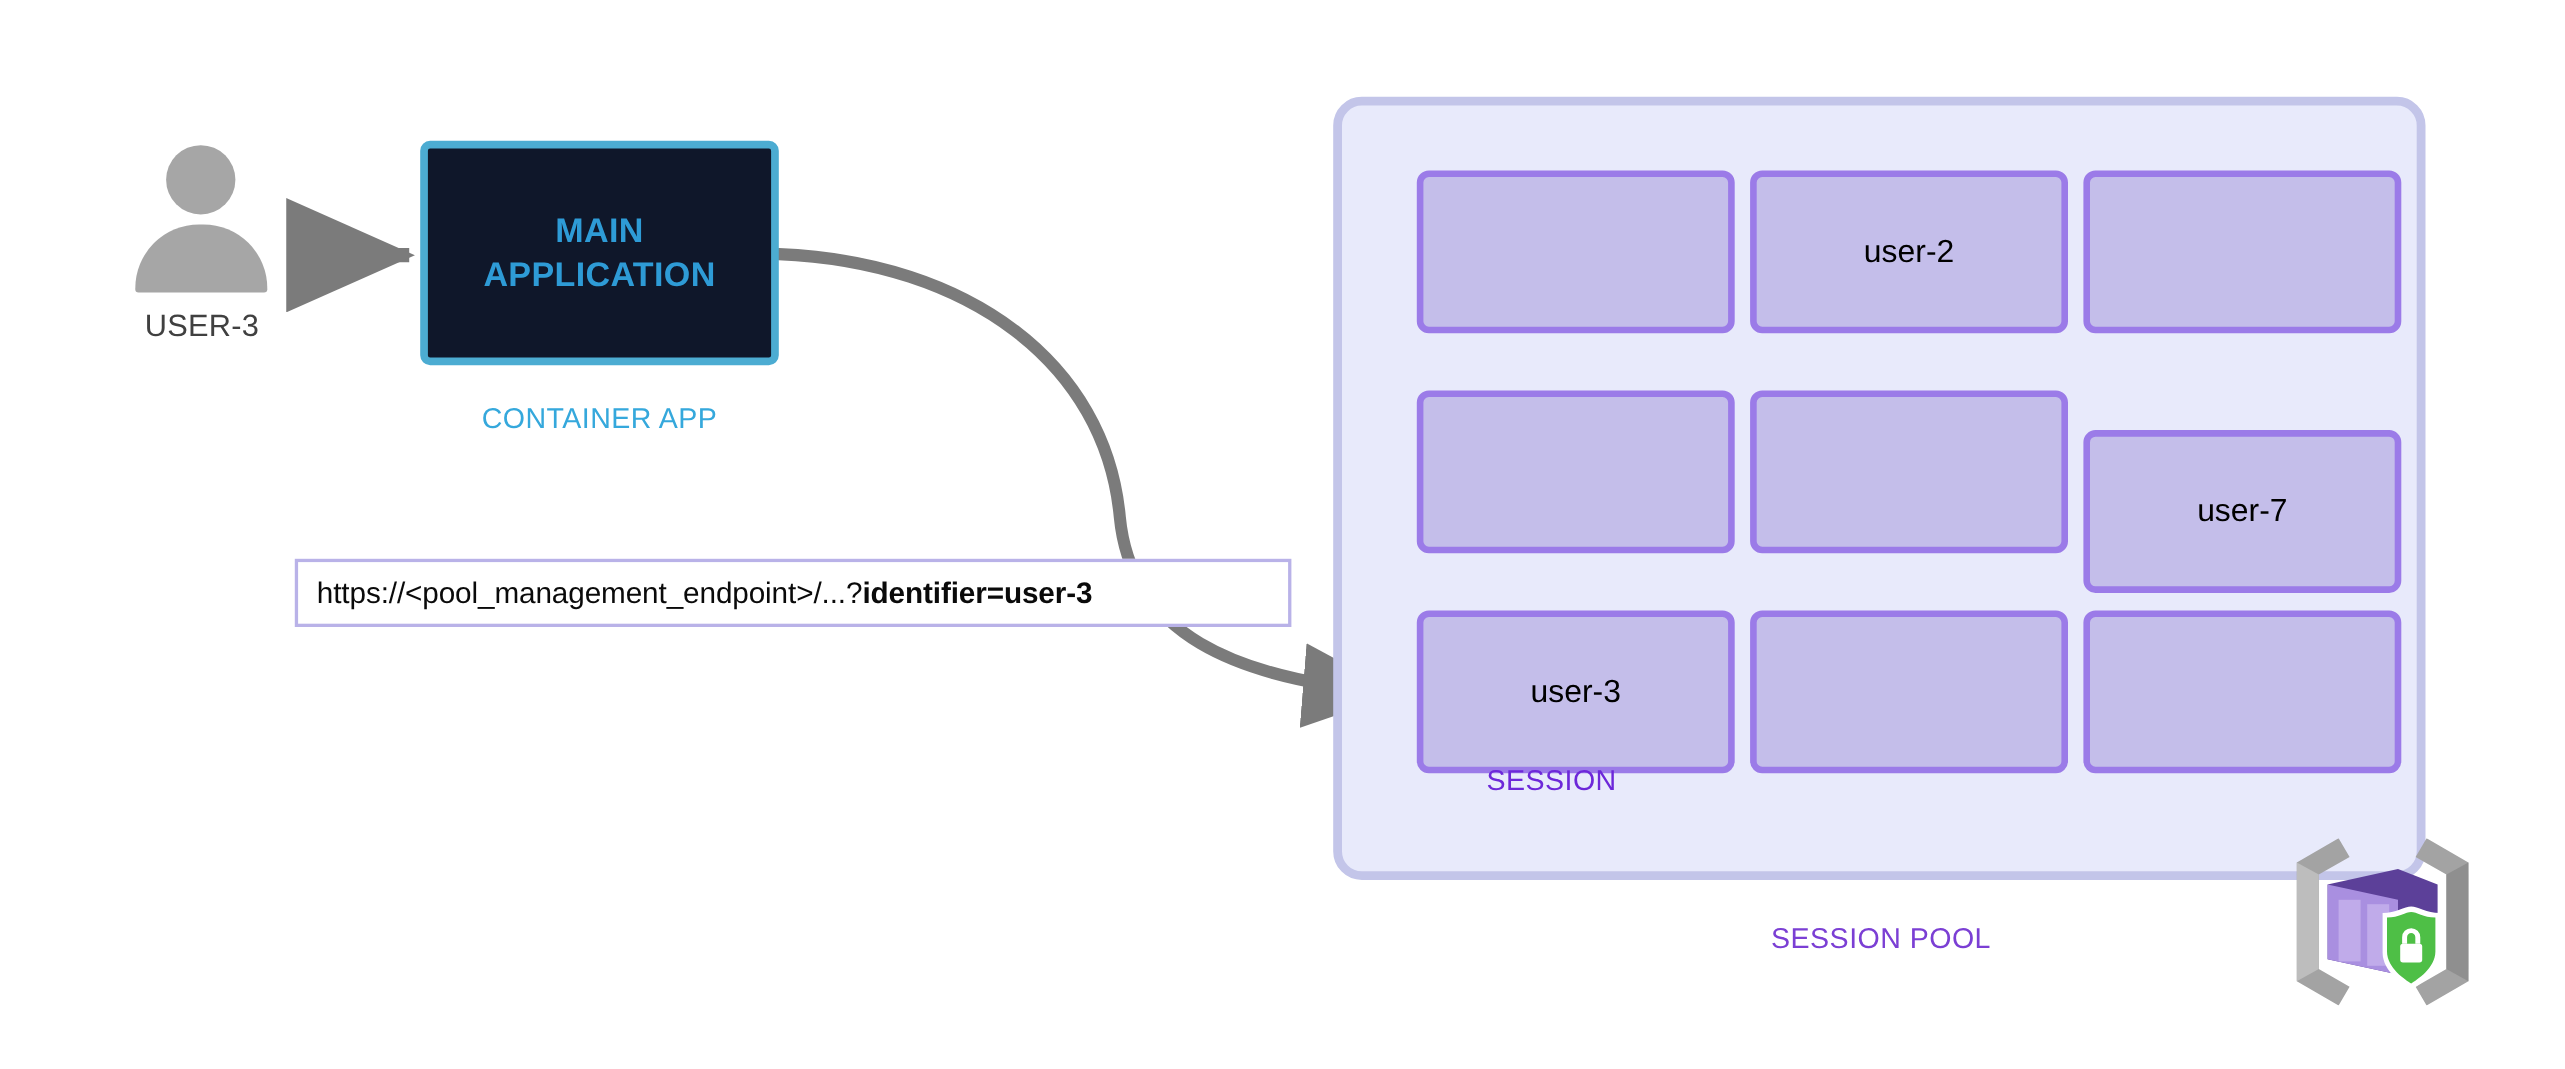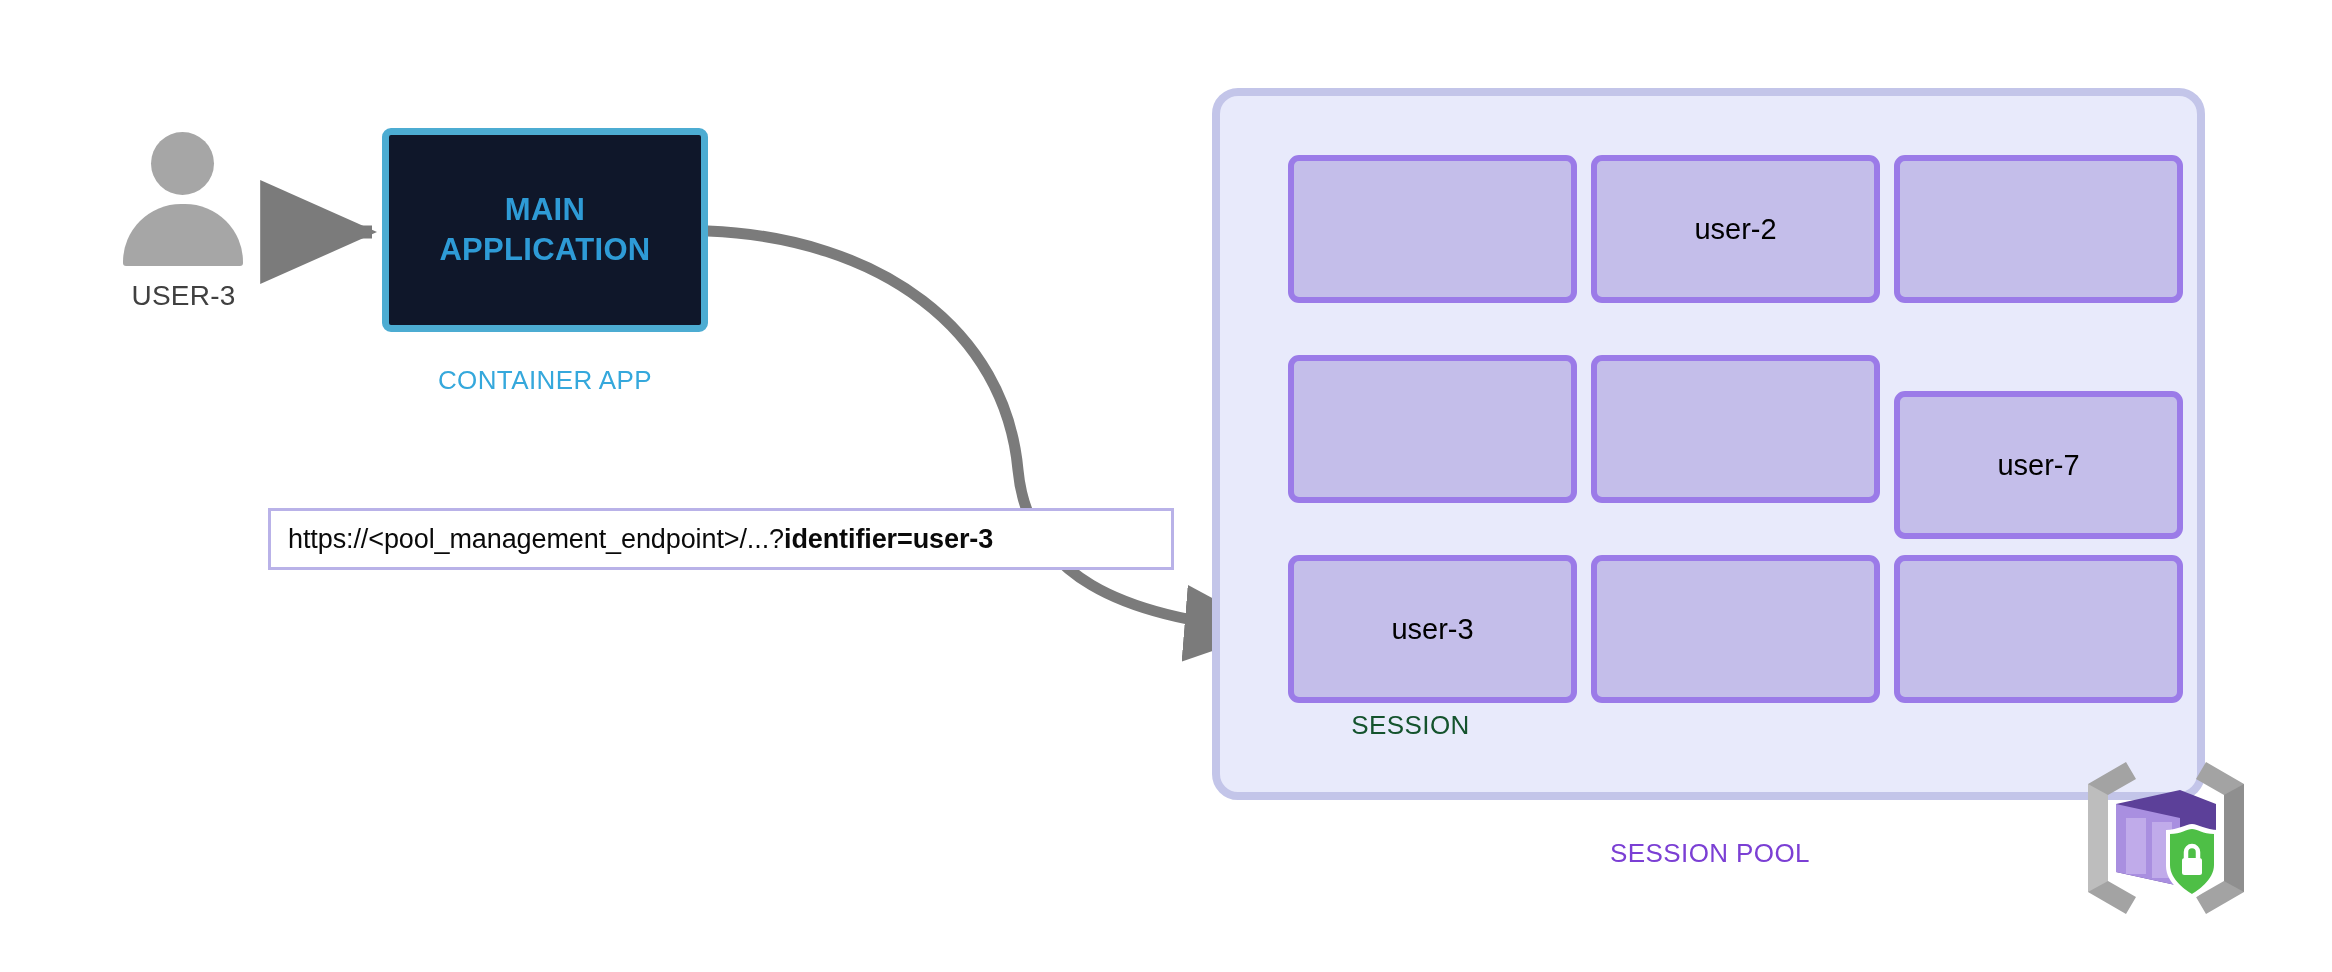--- a/index.html
+++ b/index.html
@@ -158,25 +158,25 @@
     justify-content: center;
   }
   .session-box-label {
     font-size: 29px;
     color: #000000;
     white-space: nowrap;
   }
   #session-label {
     position: absolute;
     left: 1288px;
-    top: 710px;
+    top: 694px;
     width: 245px;
     text-align: center;
     font-size: 26px;
-    color: #14532d;
+    color: #6d28d9;
     letter-spacing: 0.4px;
     white-space: nowrap;
   }
   #session-pool-label {
     position: absolute;
     left: 1460px;
     top: 838px;
     width: 500px;
     text-align: center;
     font-size: 26px;

